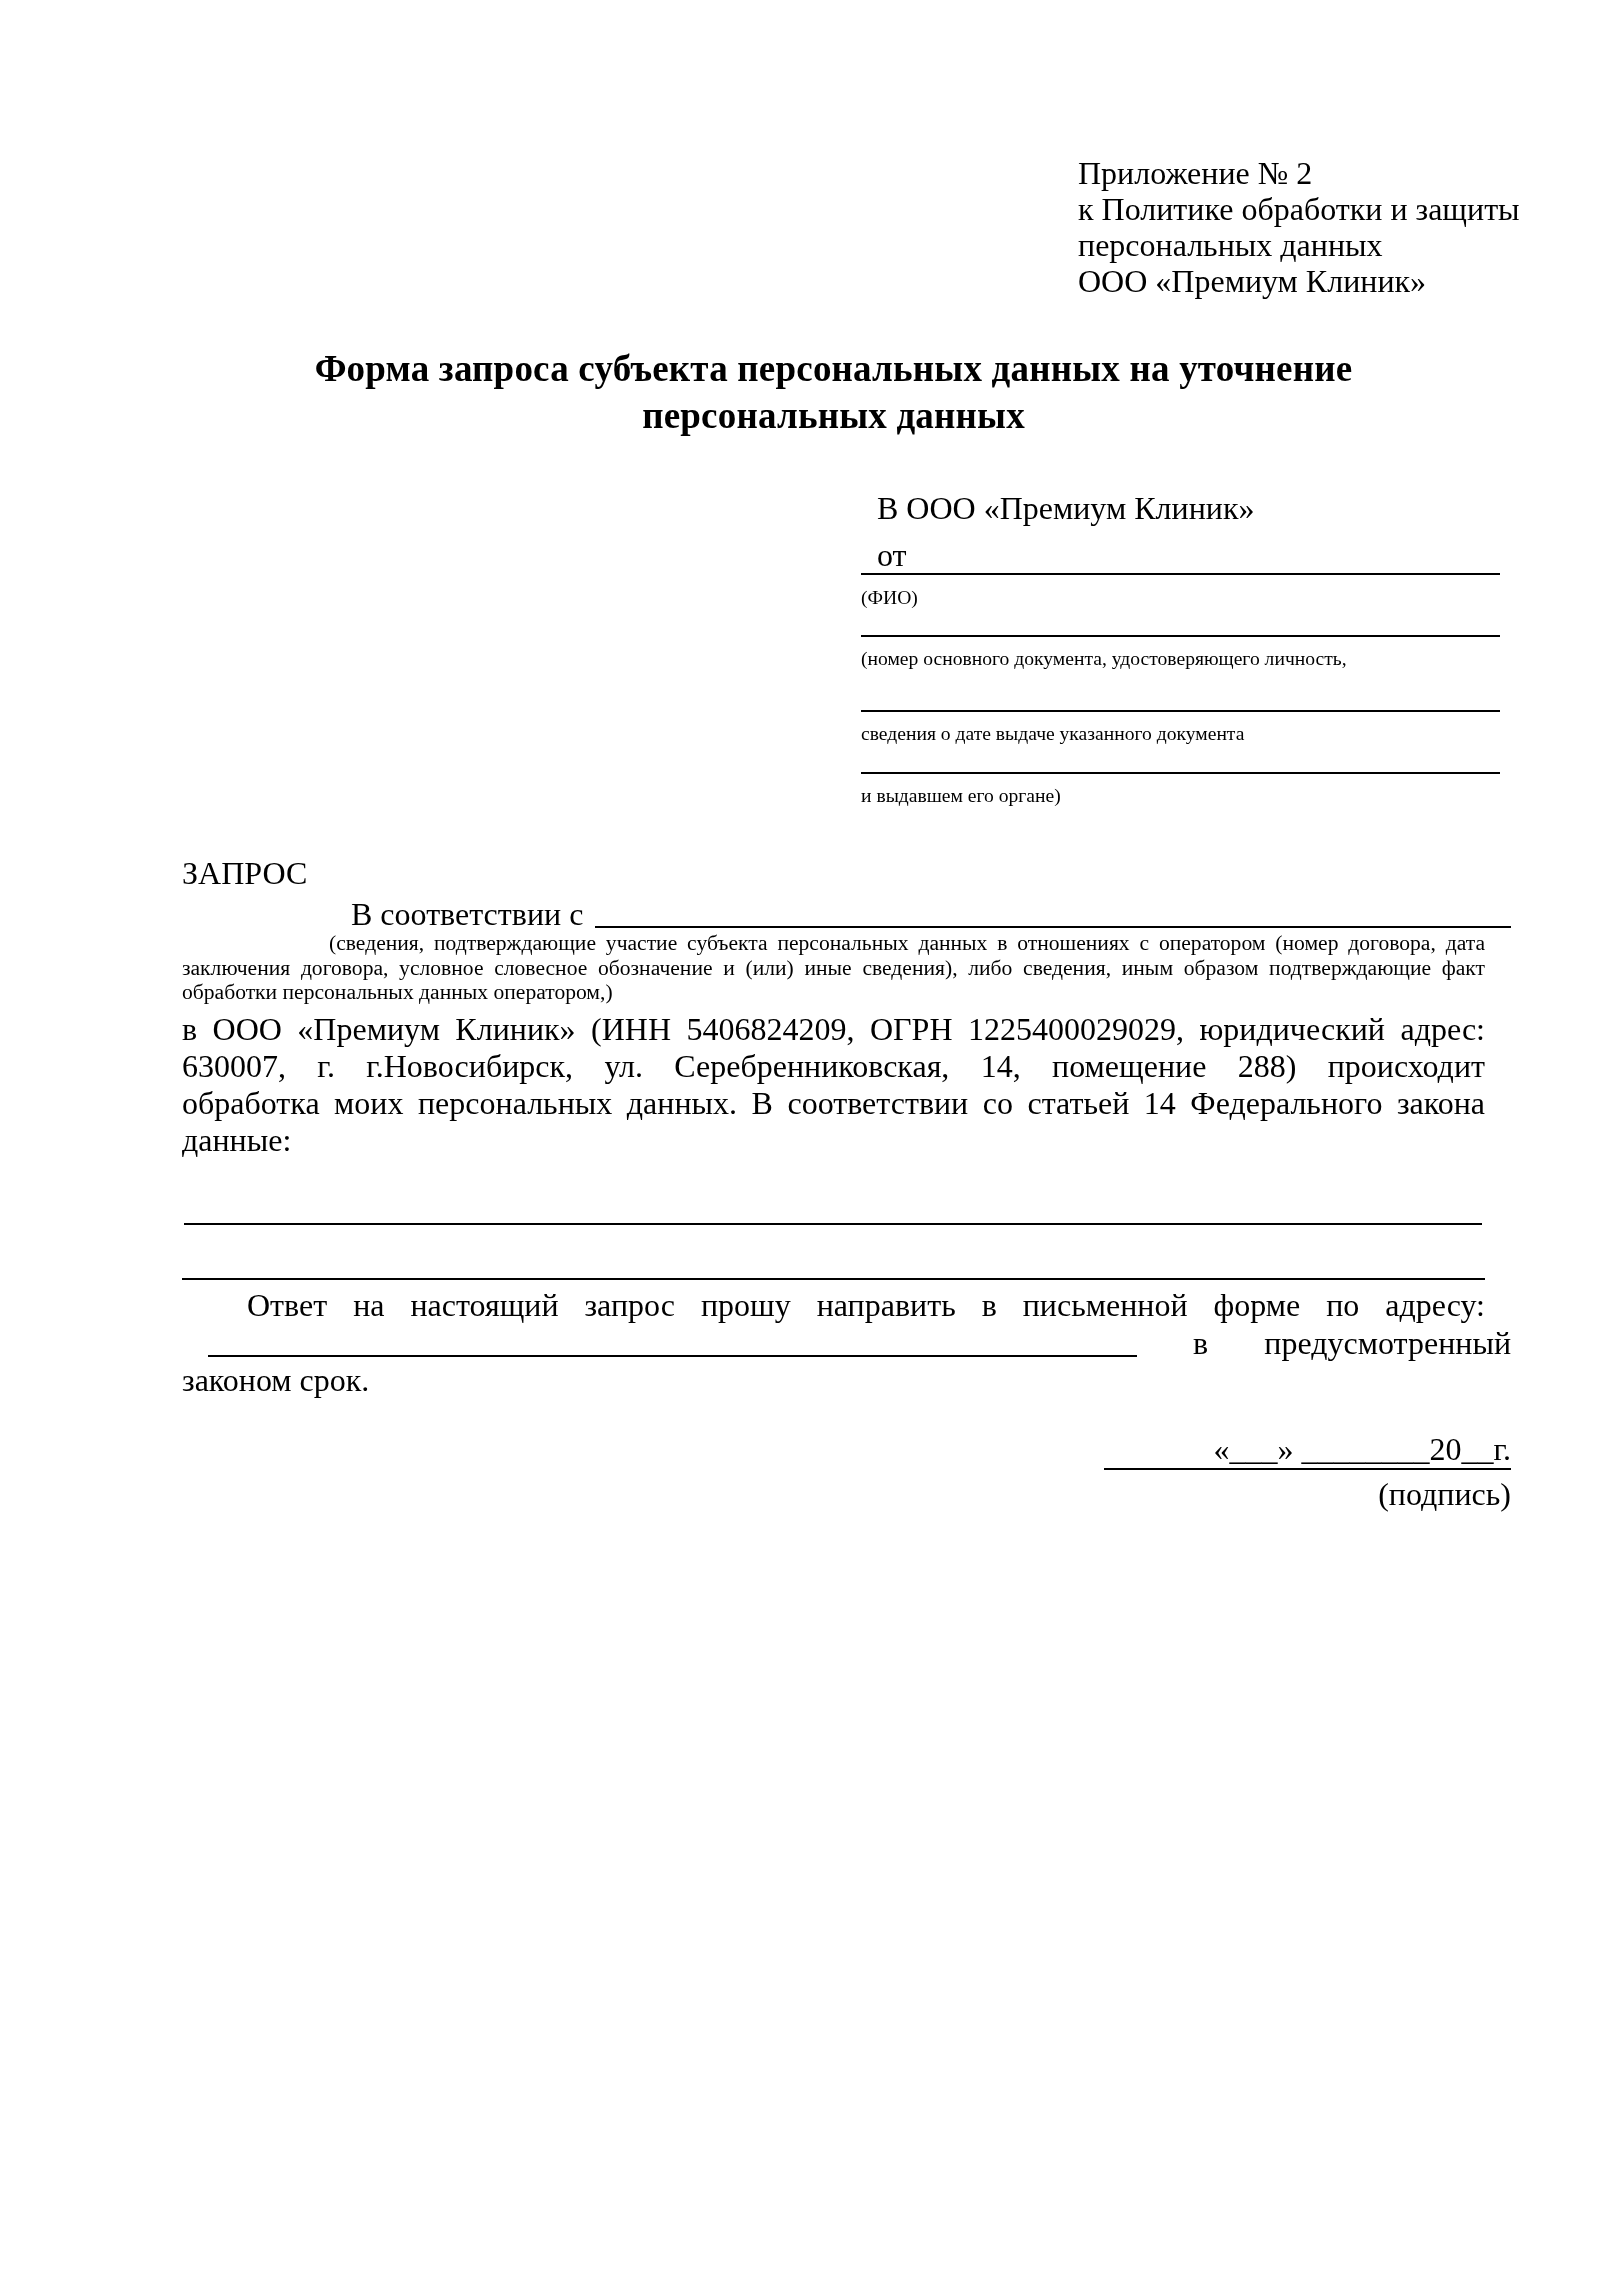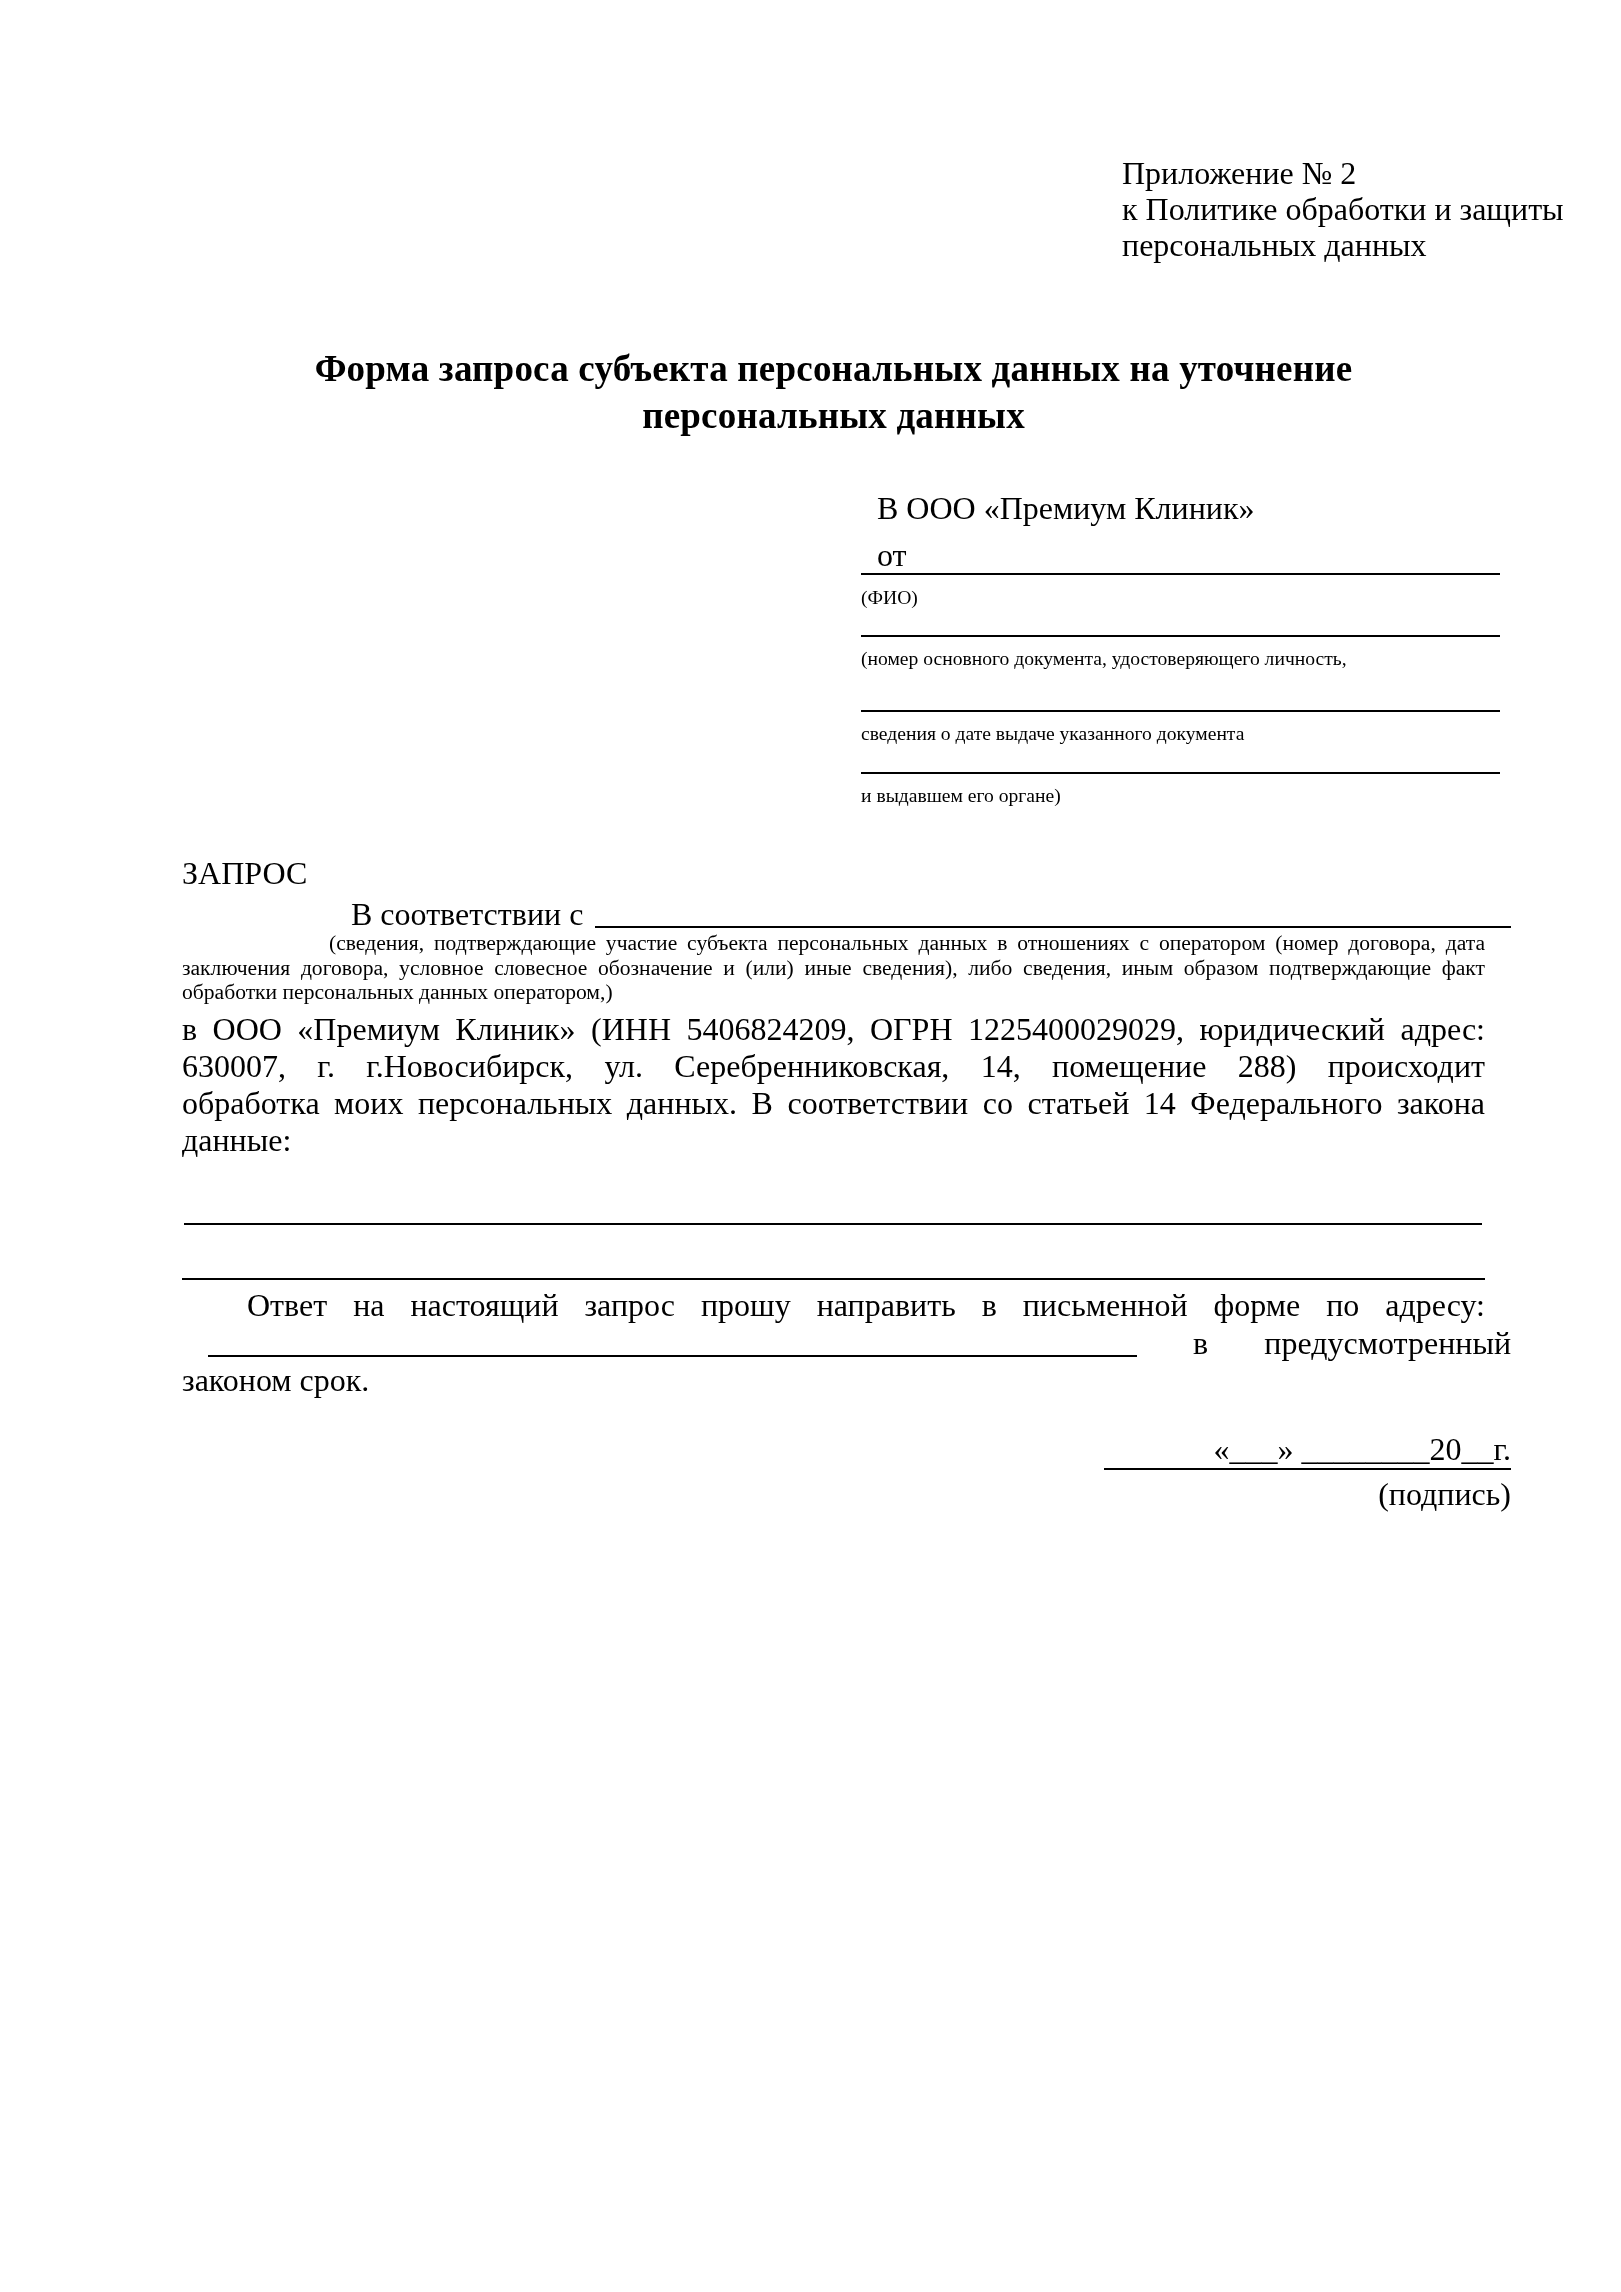--- a/index.html
+++ b/index.html
@@ -32,24 +32,25 @@
     text-align:center; letter-spacing:0.2px;
   }
   .fine { font-size:21.6px; line-height:24.5px; }
   .flexrow { display:flex; align-items:flex-end;margin-left:26px; }
 </style>
 </head>
 <body>
 
 <div class="page">
 
-  <div class="abs header-block" style="left:1122px; top:155px; width:451px;">
+  <div class="abs header-block" style="left:1078px; top:155px; width:451px;">
     <div>Приложение № 2</div>
     <div>к Политике обработки и защиты</div>
     <div>персональных данных</div>
+    <div>ООО «Премиум Клиник»</div>
   </div>
 
   <div class="abs title-block" style="left:182px; top:345px; width:1303px;">
     <div>Форма запроса субъекта персональных данных на уточнение</div>
     <div>персональных данных</div>
   </div>
 
   <div class="abs t33" style="left:877px; top:490px;">В ООО «Премиум Клиник»</div>
   <div class="abs t33" style="left:877px; top:537px;">от</div>
 

